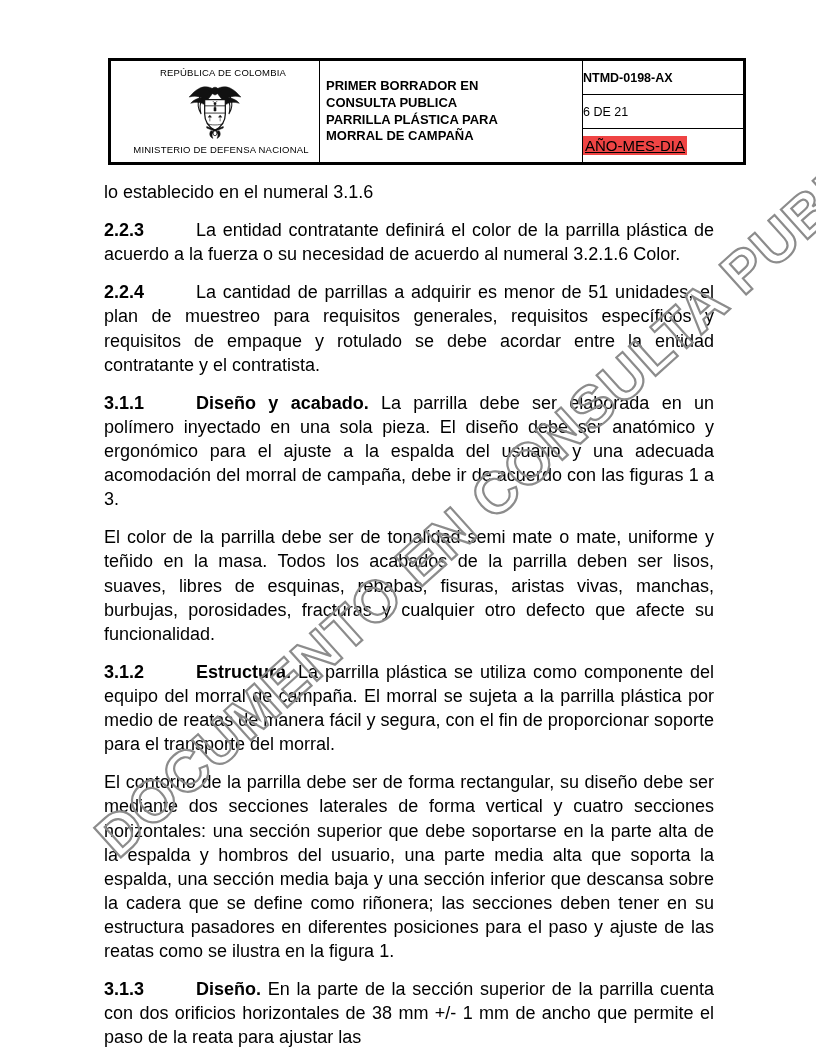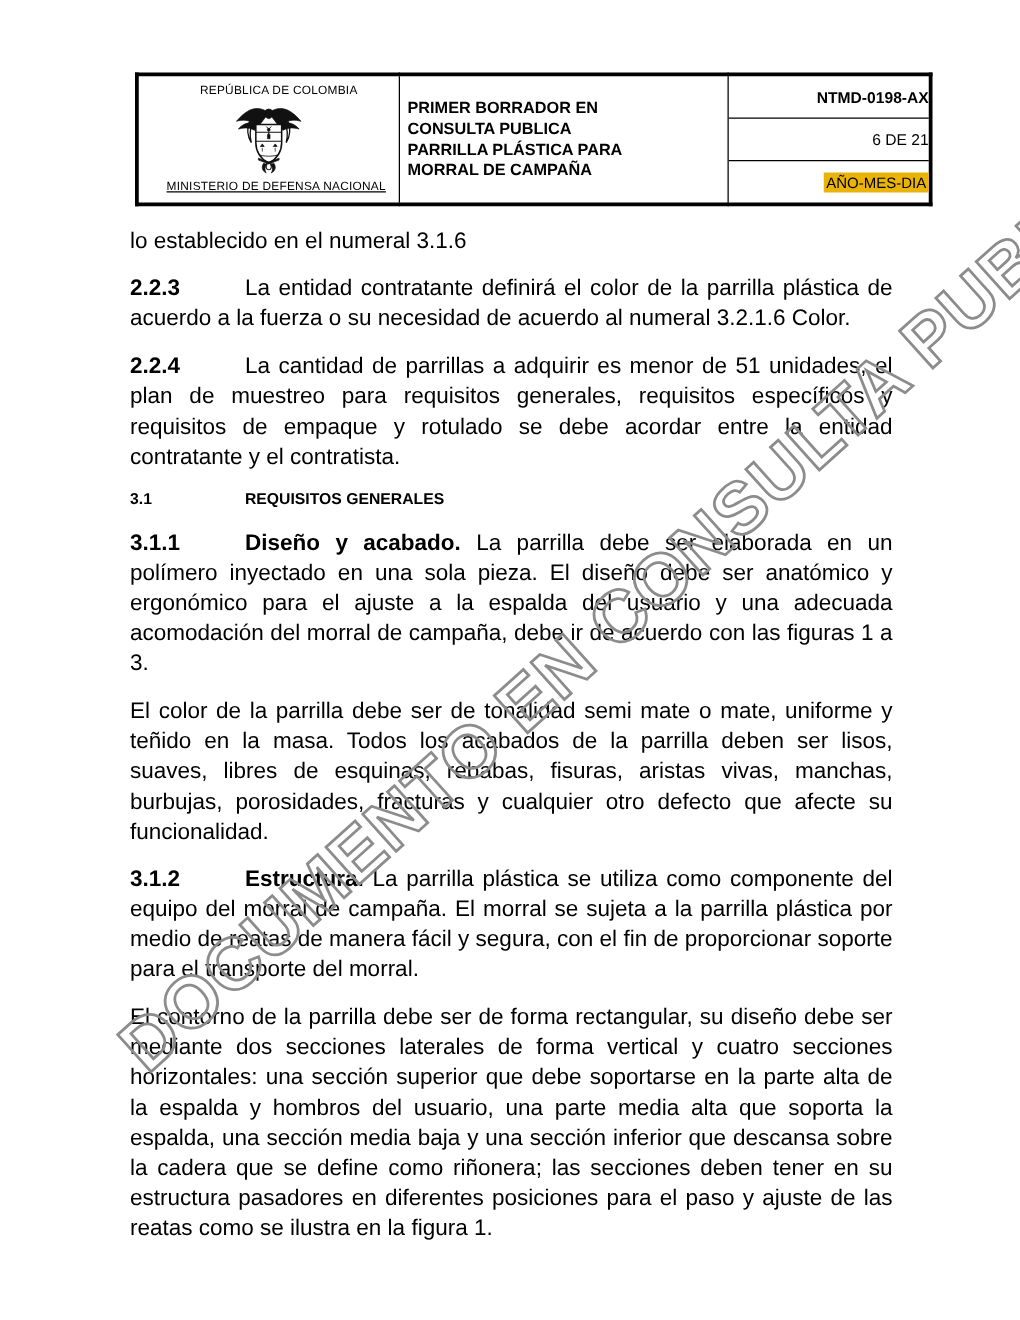--- a/index.html
+++ b/index.html
@@ -45,21 +45,21 @@
     height: 101px;
     text-align: center;
     position: relative;
   }
   .entity-line {
     font-size: 9.5px;
     letter-spacing: .2px;
     line-height: 1.1;
   }
   .entity-top { position: absolute; top: 7px; left: 0; right: 0; padding-left: 16px; }
-  .entity-bottom { position: absolute; bottom: 7px; left: 12px; right: 0; text-decoration: underline; }
+  .entity-bottom { position: absolute; bottom: 7px; left: 12px; right: 0; }
   .emblem {
     position: absolute;
     top: 21px;
     left: 50%;
     transform: translateX(-50%);
     width: 62px;
     height: 58px;
   }
 
   .cell-title {
@@ -77,31 +77,32 @@
   }
   .sub-table {
     width: 100%;
     border-collapse: collapse;
     table-layout: fixed;
   }
   .sub-table td {
     border: 0;
     border-bottom: 1px solid #000;
     height: 33px;
-    text-align: right;
+    text-align: left;
     font-size: 12.5px;
     vertical-align: middle;
   }
   .sub-table tr:last-child td { border-bottom: 0; }
   .doc-code { font-weight: bold; font-size: 13px; }
   .page-num { font-size: 12.5px; margin-top: 33px; }
   .date-mark .hl {
-    background: #eab308;
+    background: #ef4444;
     padding: 1px 2px;
-    font-size: 12px;
+    font-size: 15px;
+    text-decoration: underline;
   }
 
   
   .body-area {
     position: absolute;
     left: 104px;
     top: 180px;
     width: 626px;
   }
   p.para {
@@ -230,30 +231,30 @@
   <div class="body-area">
 
     <p class="para tight">lo establecido en el numeral 3.1.6</p>
 
 
     <p class="para"><span class="num">2.2.3</span><span>La entidad contratante definirá el color de la parrilla plástica de acuerdo a la fuerza o su necesidad de acuerdo al numeral 3.2.1.6 Color.</span></p>
 
     <p class="para"><span class="num">2.2.4</span><span>La cantidad de parrillas a adquirir es menor de 51 unidades, el plan de muestreo para requisitos generales, requisitos específicos y requisitos de empaque y rotulado se debe acordar entre la entidad contratante y el contratista.</span></p>
 
 
-    <p class="heading"><span class="num-head">3.1</span><span class="htext">REQUISITOS GENERALES</span></p>
 
     <p class="para"><span class="num">3.1.1</span><span class="lead">Diseño y acabado.</span> <span>La parrilla debe ser elaborada en un polímero inyectado en una sola pieza. El diseño debe ser anatómico y ergonómico para el ajuste a la espalda del usuario y una adecuada acomodación del morral de campaña, debe ir de acuerdo con las figuras 1 a 3.</span></p>
 
     <p class="para"><span>El color de la parrilla debe ser de tonalidad semi mate o mate, uniforme y teñido en la masa. Todos los acabados de la parrilla deben ser lisos, suaves, libres de esquinas, rebabas, fisuras, aristas vivas, manchas, burbujas, porosidades, fracturas y cualquier otro defecto que afecte su funcionalidad.</span></p>
 
     <p class="para"><span class="num">3.1.2</span><span class="lead">Estructura.</span> <span>La parrilla plástica se utiliza como componente del equipo del morral de campaña. El morral se sujeta a la parrilla plástica por medio de reatas de manera fácil y segura, con el fin de proporcionar soporte para el transporte del morral.</span></p>
 
     <p class="para"><span>El contorno de la parrilla debe ser de forma rectangular, su diseño debe ser mediante dos secciones laterales de forma vertical y cuatro secciones horizontales: una sección superior que debe soportarse en la parte alta de la espalda y hombros del usuario, una parte media alta que soporta la espalda, una sección media baja  y una sección inferior que descansa sobre la cadera que se define como riñonera; las secciones deben tener en su estructura pasadores en diferentes posiciones para el paso y ajuste de las reatas como se ilustra en la figura 1.</span></p>
 
+    <p class="para"><span class="num">3.1.3</span><span class="lead">Diseño.</span> <span>En la parte de la sección superior de la parrilla cuenta con dos orificios horizontales de 38 mm +/- 1 mm de ancho que permite el paso de la reata para ajustar las</span></p>
 
   </div>
 
   <svg class="watermark" viewBox="0 0 816 1056" aria-hidden="true">
     <text x="0" y="0" transform="translate(118 860) rotate(-42)">DOCUMENTO EN CONSULTA PUBLICA</text>
   </svg>
 
 </div>
 
 </body></html>

